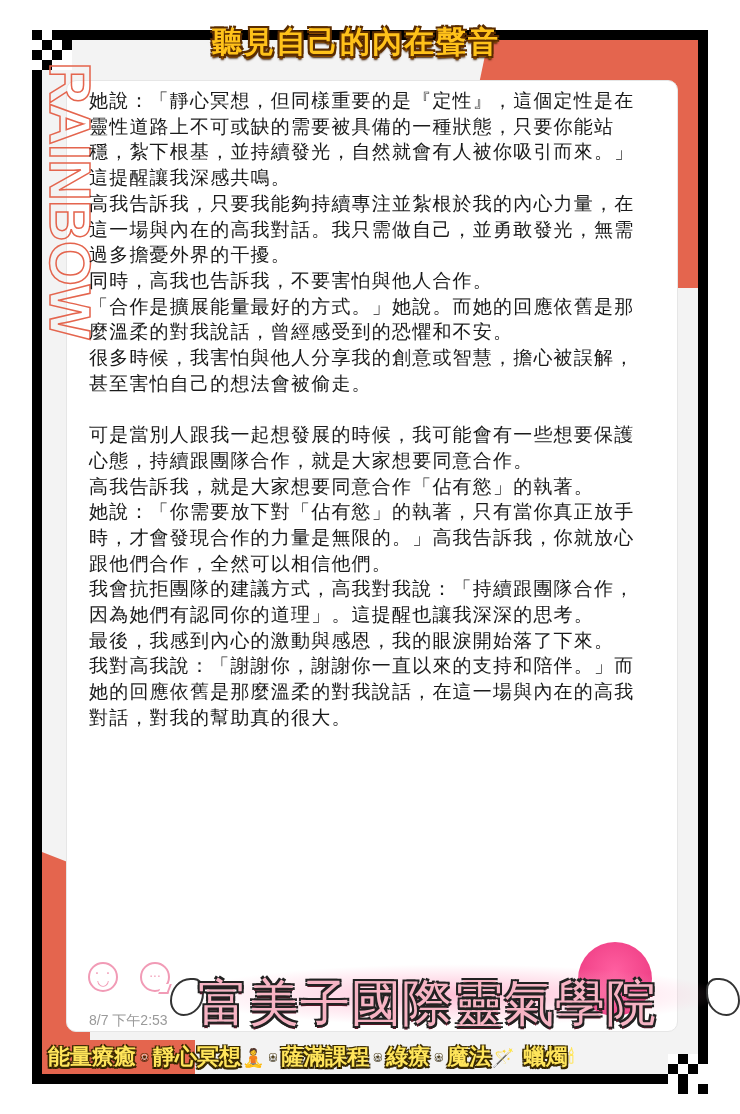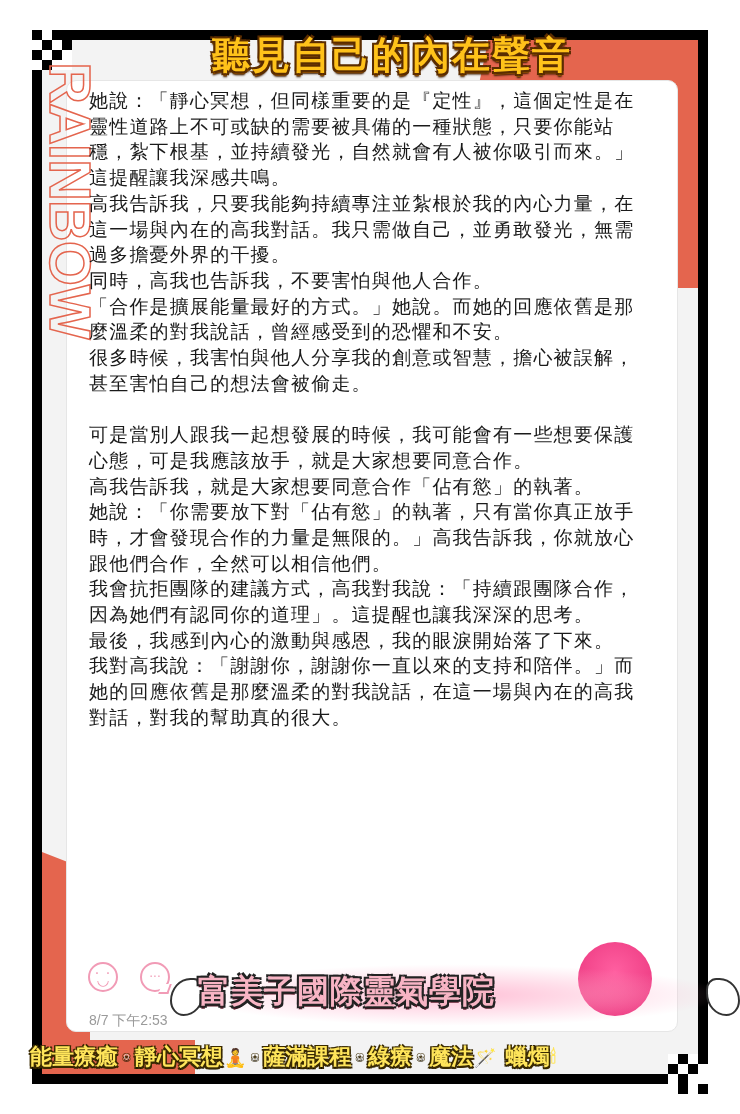--- a/index.html
+++ b/index.html
@@ -77,22 +77,22 @@
     border-right: 2px solid #f19bb6; border-bottom: 2px solid #f19bb6; background: #fff;
     transform: skewX(-20deg);
   }
   .timestamp {
     position: absolute; left: 89px; top: 1012px; font-size: 14px; color: #9a9a9a;
     font-family: "Liberation Sans", sans-serif;
   }
 
   
   .title-banner {
-    position: absolute; left: 212px; top: 30px; height: 48px;
-    font-size: 38px; font-weight: bold; letter-spacing: 2px;
+    position: absolute; left: 212px; top: 22px; height: 48px;
+    font-size: 30px; font-weight: bold; letter-spacing: 2px;
     color: #ffc21a;
     text-shadow:
       -2px -2px 0 #5a2c00, 2px -2px 0 #5a2c00, -2px 2px 0 #5a2c00, 2px 2px 0 #5a2c00,
       0 3px 0 #8a4a00, 0 4px 2px #3a1a00;
     background: linear-gradient(#fff6a0, #ffbf00 45%, #ff7a00);
     -webkit-background-clip: text; background-clip: text;
     white-space: nowrap;
   }
 
   
@@ -104,35 +104,35 @@
     position: absolute; left: 186px; top: 964px; width: 540px; height: 62px;
     background: radial-gradient(ellipse at center, rgba(255,170,200,0.75), rgba(255,200,220,0) 70%);
   }
   .wing-left, .wing-right {
     position: absolute; top: 978px; width: 30px; height: 34px;
     border: 2px solid #333; background: #fff; border-radius: 60% 30% 60% 40%;
   }
   .wing-left { left: 170px; }
   .wing-right { left: 706px; border-radius: 30% 60% 40% 60%; }
   .academy-name {
-    position: absolute; left: 198px; top: 970px; font-size: 32px; font-weight: bold;
+    position: absolute; left: 198px; top: 970px; font-size: 50px; font-weight: normal;
     font-family: "DejaVu Serif", serif; letter-spacing: 1px; white-space: nowrap;
     color: #f7b4c4;
     text-shadow:
       -2px -2px 0 #222, 2px -2px 0 #222, -2px 2px 0 #222, 2px 2px 0 #222,
       0 3px 0 #5a1a2a;
   }
 
   
   .tagline-bg {
     position: absolute; left: 42px; top: 1040px; width: 636px; height: 34px;
     background: linear-gradient(90deg, #e4654e 0, #e4654e 24%, #f3f3f3 24%);
   }
   .tagline {
-    position: absolute; left: 30px; top: 1042px; display: flex; align-items: center;
+    position: absolute; left: 48px; top: 1042px; display: flex; align-items: center;
     font-size: 22px; font-weight: bold; white-space: nowrap;
     color: #ffe55a;
     text-shadow: -1.5px -1.5px 0 #3a2a00, 1.5px -1.5px 0 #3a2a00, -1.5px 1.5px 0 #3a2a00, 1.5px 1.5px 0 #3a2a00, 0 2px 0 #000;
   }
   .tagline .sep { font-size: 14px; margin: 0 4px; color: #fff; }
   .tagline .emoji { font-size: 18px; text-shadow: none; margin-left: 1px; }
 </style>
 </head>
 <body>
 
@@ -165,21 +165,21 @@
 
 <div class="rainbow">RAINBOW</div>
 
 <div class="message">
   <p>她說：「靜心冥想，但同樣重要的是『定性』，這個定性是在靈性道路上不可或缺的需要被具備的一種狀態，只要你能站穩，紮下根基，並持續發光，自然就會有人被你吸引而來。」這提醒讓我深感共鳴。</p>
   <p>高我告訴我，只要我能夠持續專注並紮根於我的內心力量，在這一場與內在的高我對話。我只需做自己，並勇敢發光，無需過多擔憂外界的干擾。</p>
   <p>同時，高我也告訴我，不要害怕與他人合作。</p>
   <p>「合作是擴展能量最好的方式。」她說。而她的回應依舊是那麼溫柔的對我說話，曾經感受到的恐懼和不安。</p>
   <p>很多時候，我害怕與他人分享我的創意或智慧，擔心被誤解，甚至害怕自己的想法會被偷走。</p>
   <p class="gap"></p>
-  <p>可是當別人跟我一起想發展的時候，我可能會有一些想要保護心態，可是我應該放手，就是大家想要同意合作。</p>
+  <p>可是當別人跟我一起想發展的時候，我可能會有一些想要保護心態，持續跟團隊合作，就是大家想要同意合作。</p>
   <p>高我告訴我，就是大家想要同意合作「佔有慾」的執著。</p>
   <p>她說：「你需要放下對「佔有慾」的執著，只有當你真正放手時，才會發現合作的力量是無限的。」高我告訴我，你就放心跟他們合作，全然可以相信他們。</p>
   <p>我會抗拒團隊的建議方式，高我對我說：「持續跟團隊合作，因為她們有認同你的道理」。這提醒也讓我深深的思考。</p>
   <p>最後，我感到內心的激動與感恩，我的眼淚開始落了下來。</p>
   <p>我對高我說：「謝謝你，謝謝你一直以來的支持和陪伴。」而她的回應依舊是那麼溫柔的對我說話，在這一場與內在的高我對話，對我的幫助真的很大。</p>
 </div>
 
 <div class="reaction-icons">
   <div class="ricon smile-icon"></div>
   <div class="ricon comment-icon">···</div>

